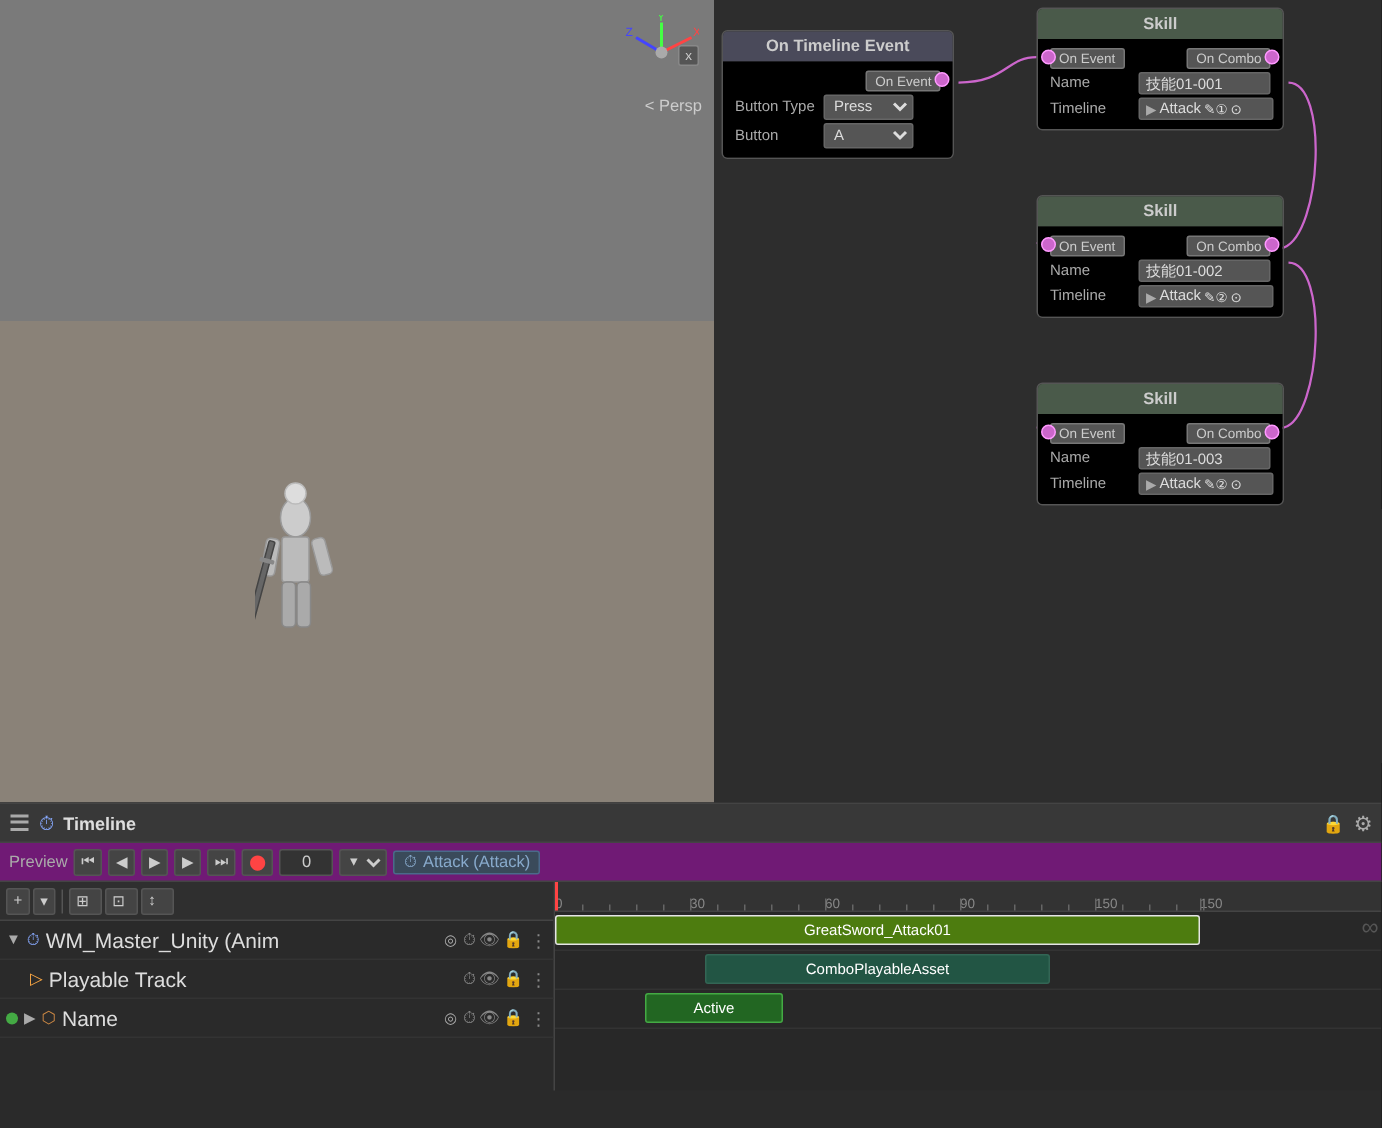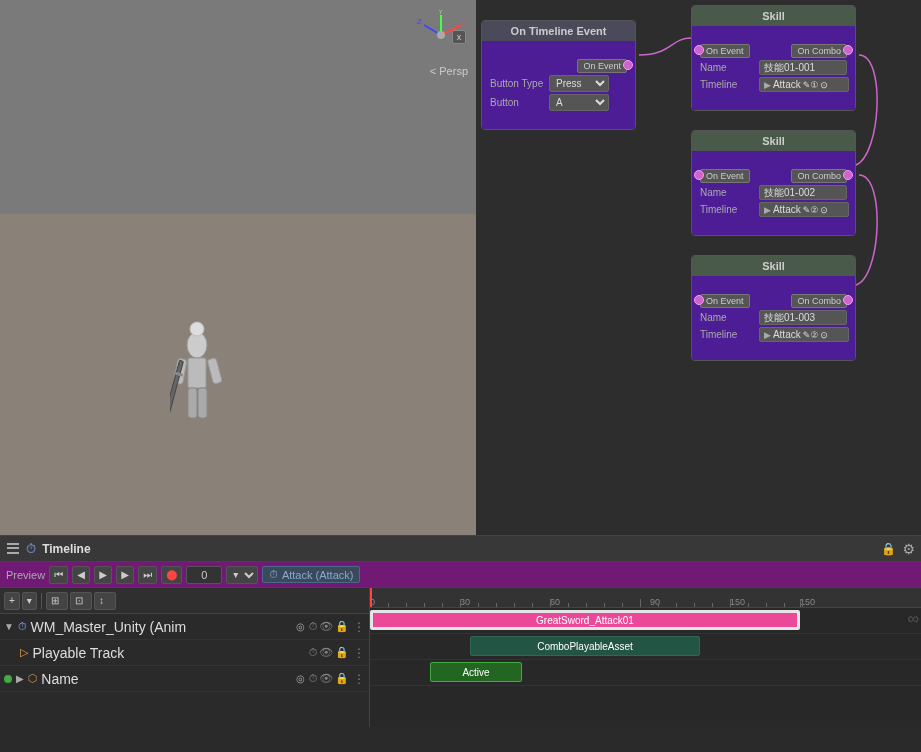--- a/index.html
+++ b/index.html
@@ -90,22 +90,22 @@
       overflow: visible;
     }
     .node-header {
       padding: 4px 8px;
       font-size: 11px;
       font-weight: bold;
       text-align: center;
       border-radius: 3px 3px 0 0;
     }
     .node-body {
-      background: #4c1d95;
-      padding: 16px 8px;
+      background: #000000;
+      padding: 4px 8px;
       border-radius: 0 0 3px 3px;
     }
     .node-row {
       display: flex;
       align-items: center;
       margin: 2px 0;
       font-size: 10px;
       color: #ccc;
       white-space: nowrap;
     }
@@ -385,22 +385,22 @@
       position: absolute;
       top: 2px;
       height: 20px;
       border-radius: 2px;
       display: flex; align-items: center; justify-content: center;
       font-size: 10px;
       color: #fff;
       overflow: hidden;
     }
     .clip-blue {
-      background: #ec4899;
-      border: 3px solid #e5e5e5;
+      background: #4d7c0f;
+      border: 1px solid #e5e5e5;
     }
     .clip-teal {
       background: #225544;
       border: 1px solid #336655;
     }
     .clip-active {
       background: #226622;
       border: 1px solid #44aa44;
     }
     .track-infinity { color: #555; font-size: 16px; position: absolute; right: 2px; top: 2px; }
@@ -692,21 +692,21 @@
     <div id="track-content">
 
       <div id="time-ruler">
         <div id="playhead" style="left:0;"></div>
         <span class="ruler-mark" style="left:0px;">0</span>
         <span class="ruler-line" style="left:0px;"></span>
         <span class="ruler-mark" style="left:90px;">30</span>
         <span class="ruler-line" style="left:90px;"></span>
         <span class="ruler-mark" style="left:180px;">60</span>
         <span class="ruler-line" style="left:180px;"></span>
-        <span class="ruler-mark" style="left:280px;">90</span>
+        <span class="ruler-mark" style="left:270px;">90</span>
         <span class="ruler-line" style="left:270px;"></span>
         <span class="ruler-mark" style="left:360px;">150</span>
         <span class="ruler-line" style="left:360px;"></span>
         <span class="ruler-mark" style="left:430px;">150</span>
         <span class="ruler-line" style="left:430px;"></span>
 
         <span class="ruler-line" style="left:18px;height:4px;"></span>
         <span class="ruler-line" style="left:36px;height:4px;"></span>
         <span class="ruler-line" style="left:54px;height:4px;"></span>
         <span class="ruler-line" style="left:72px;height:4px;"></span>

